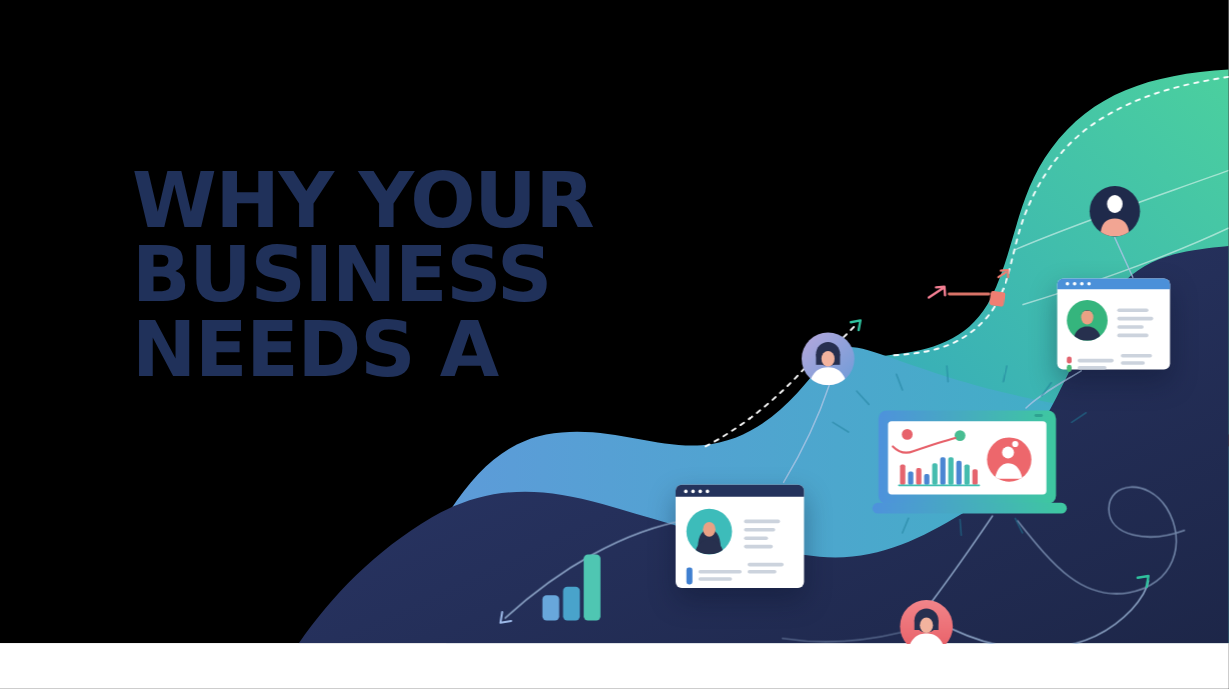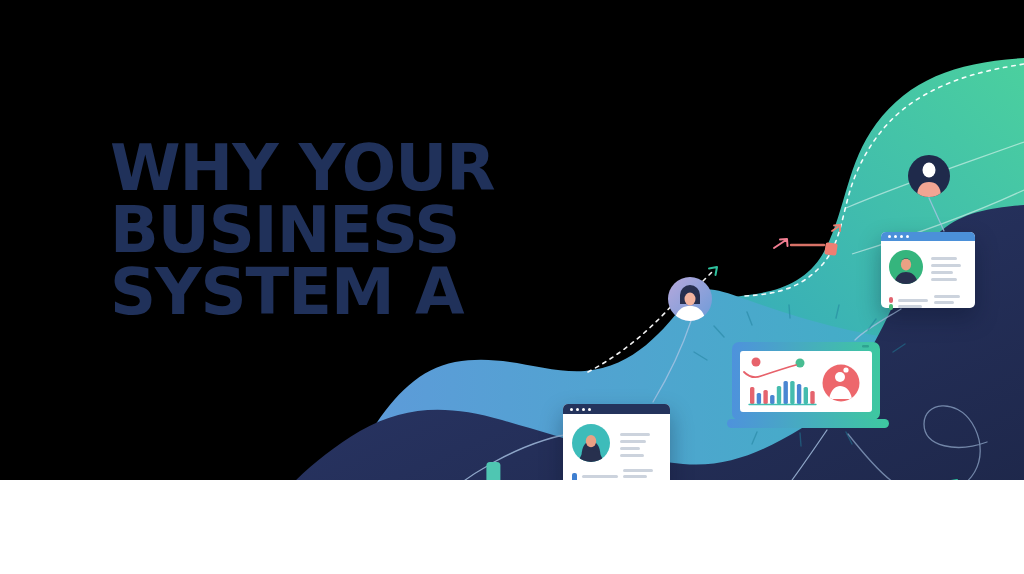--- a/index.html
+++ b/index.html
@@ -1,16 +1,16 @@
 <!DOCTYPE html>
 <html><head>
 <meta charset="utf-8">
 <style>
   html,body{margin:0;padding:0;}
-  .stage{position:relative;width:1024px;height:480px;overflow:hidden;font-family:"DejaVu Sans","Liberation Sans",sans-serif;}
+  .stage{position:relative;width:1024px;height:536px;overflow:hidden;font-family:"DejaVu Sans","Liberation Sans",sans-serif;}
   svg{position:absolute;left:0;top:0;}
   .title{position:absolute;left:110px;top:137px;font-weight:bold;font-size:64px;line-height:62px;letter-spacing:-1px;white-space:nowrap;}
   .title div{height:62px;}
   .card{position:absolute;background:#fff;border-radius:5px;box-shadow:0 10px 22px rgba(8,16,40,.35);}
   .card .topbar{display:flex;align-items:center;gap:3px;padding-left:7px;border-radius:5px 5px 0 0;}
   .card-left{left:563px;top:404px;width:107px;height:86px;}
   .card-left .topbar{height:10px;}
   .card-right{left:881px;top:232px;width:94px;height:76px;}
   .card-right .topbar{height:9px;}
   .dot{width:3px;height:3px;border-radius:50%;display:inline-block;}
@@ -185,21 +185,21 @@
         <rect x="762" y="517" width="20" height="8" fill="#272f4f"></rect>
         <ellipse cx="772" cy="521" rx="5.5" ry="6.5" fill="#f3b39e"></ellipse>
         <path d="M756,544 C759,531 765,528 772,528 C779,528 785,531 788,544 Z" fill="#ffffff"></path>
       </g>
     </g>
   </svg>
 
   <div class="title" style="color: rgb(32, 49, 90);">
     <div>WHY YOUR</div>
     <div>BUSINESS</div>
-    <div>SYSTEM A</div>
+    <div>NEEDS A</div>
   </div>
 
   <div class="card card-left">
     <div class="topbar" style="background: rgb(36, 51, 92);">
         <span class="dot" style="background: rgb(255, 255, 255);"></span>
         <span class="dot" style="background: rgb(255, 255, 255);"></span>
         <span class="dot" style="background: rgb(255, 255, 255);"></span>
         <span class="dot" style="background: rgb(255, 255, 255);"></span>
       </div>
     <div class="cbody">

